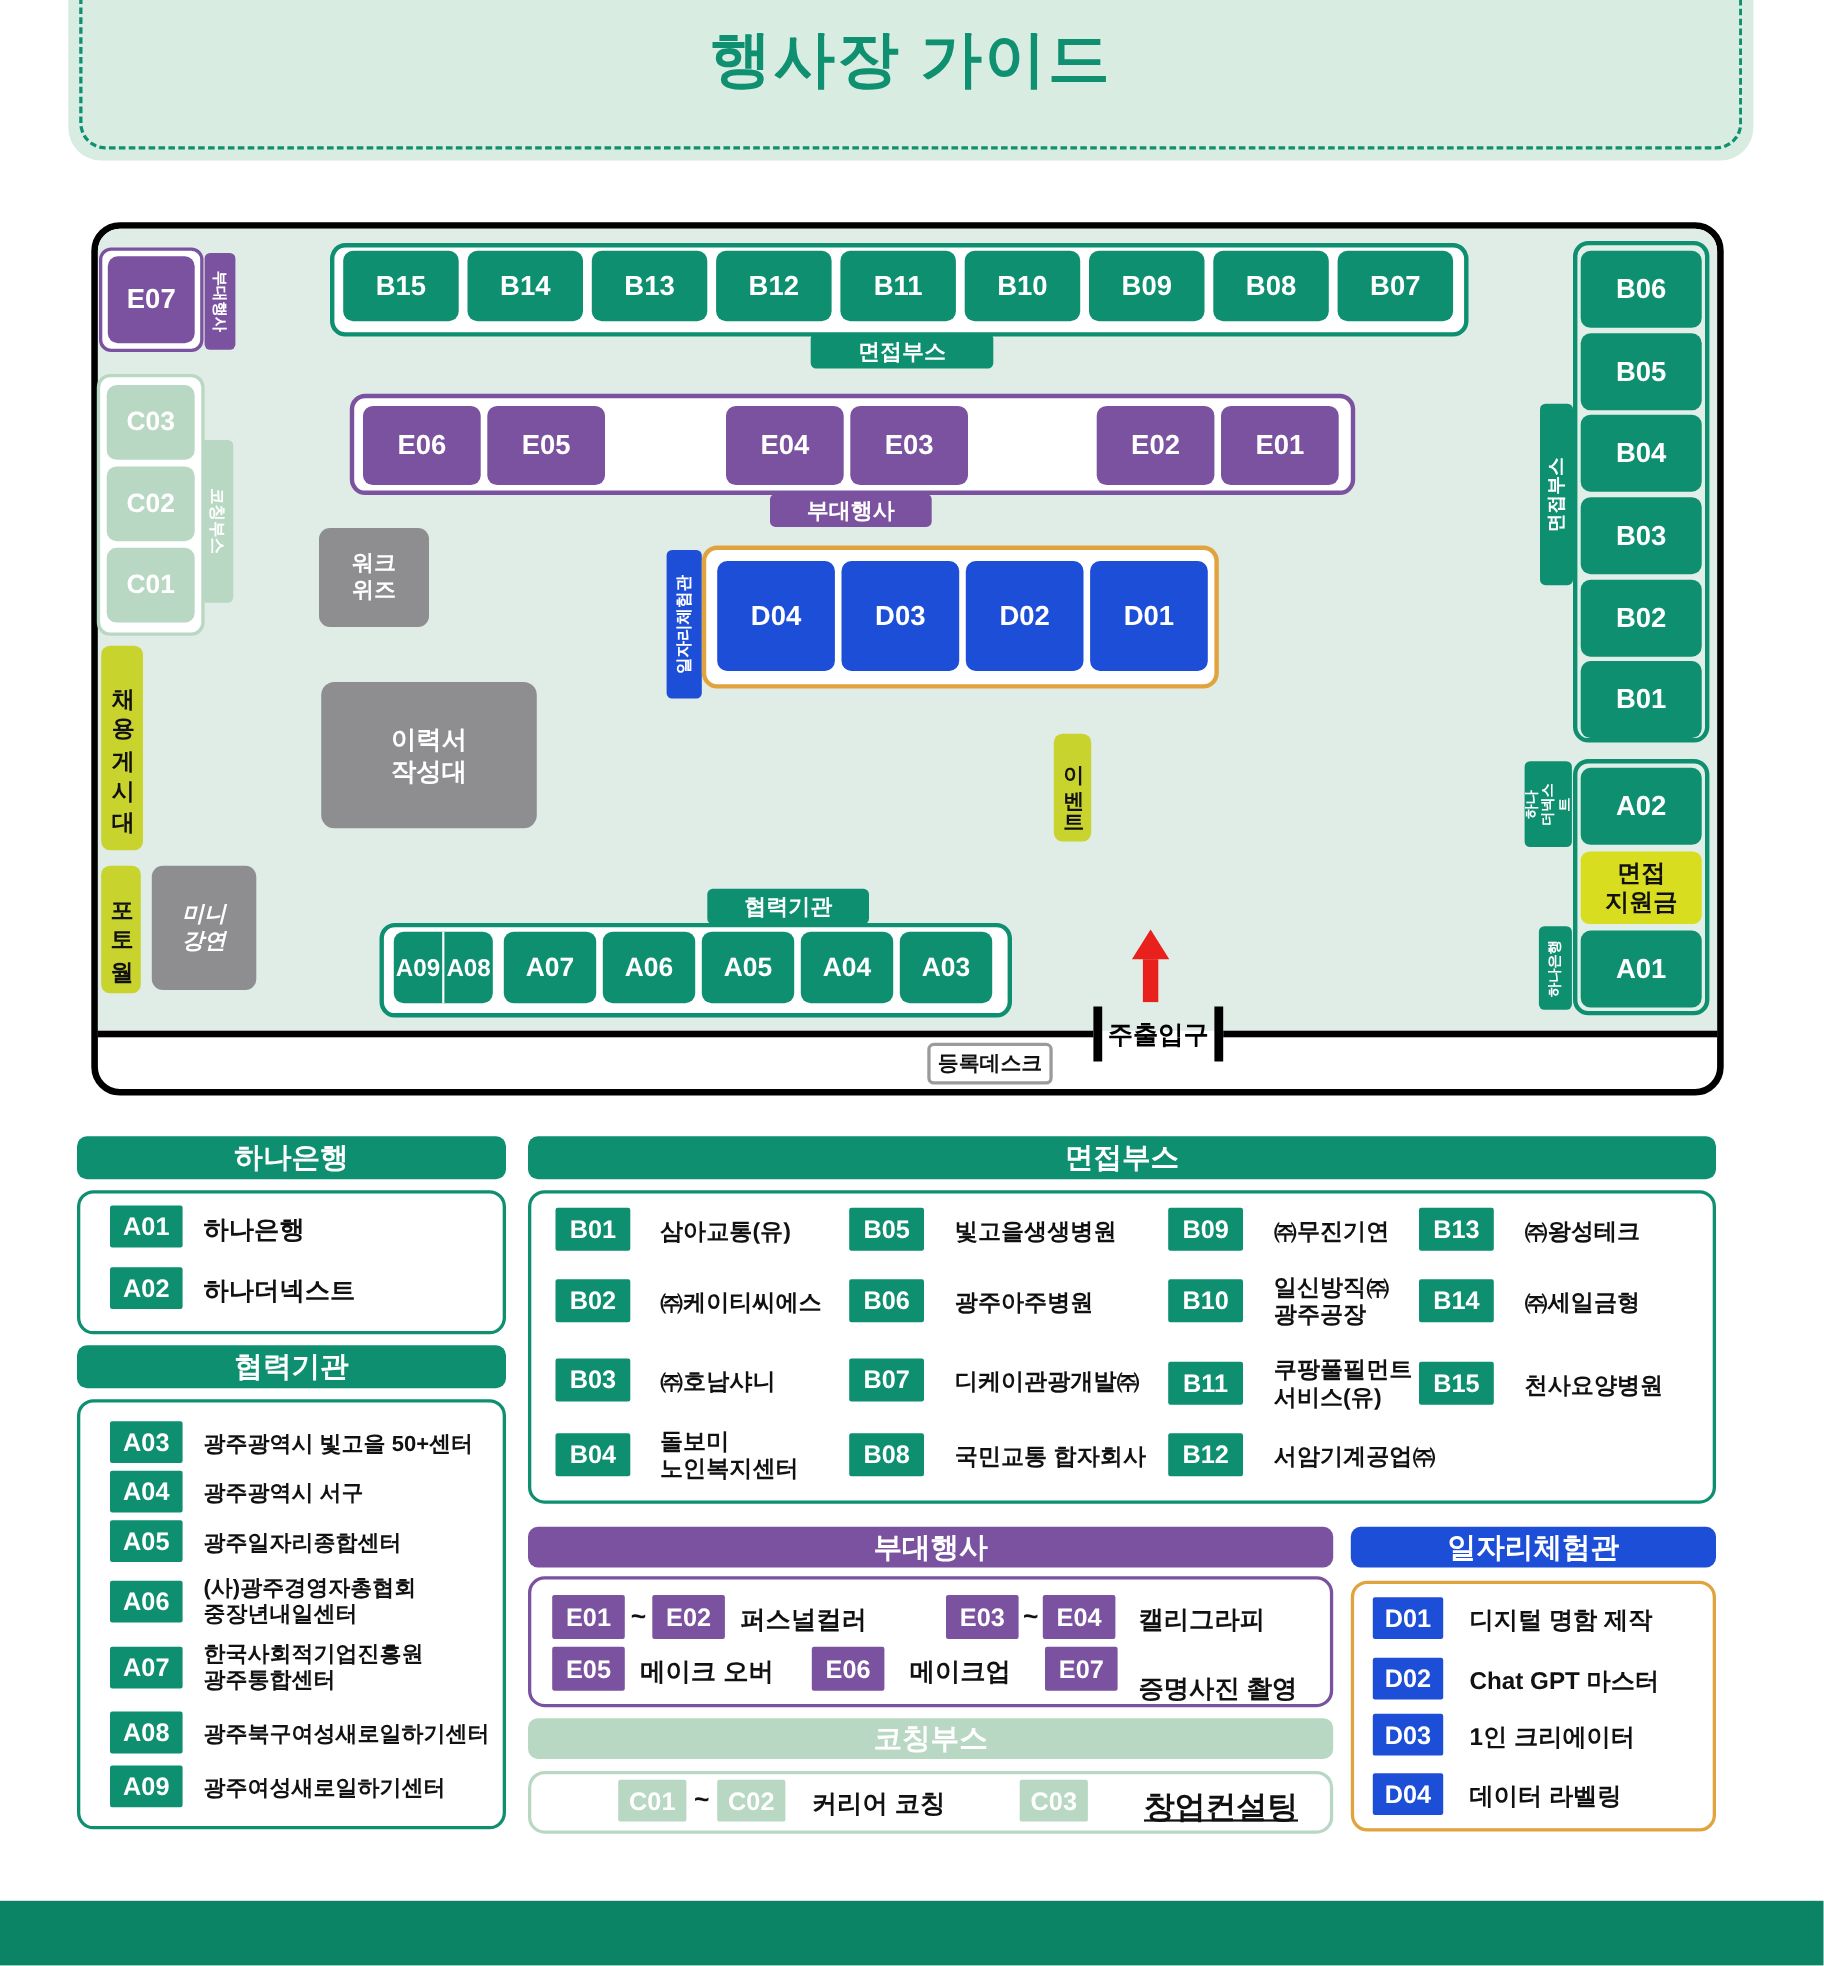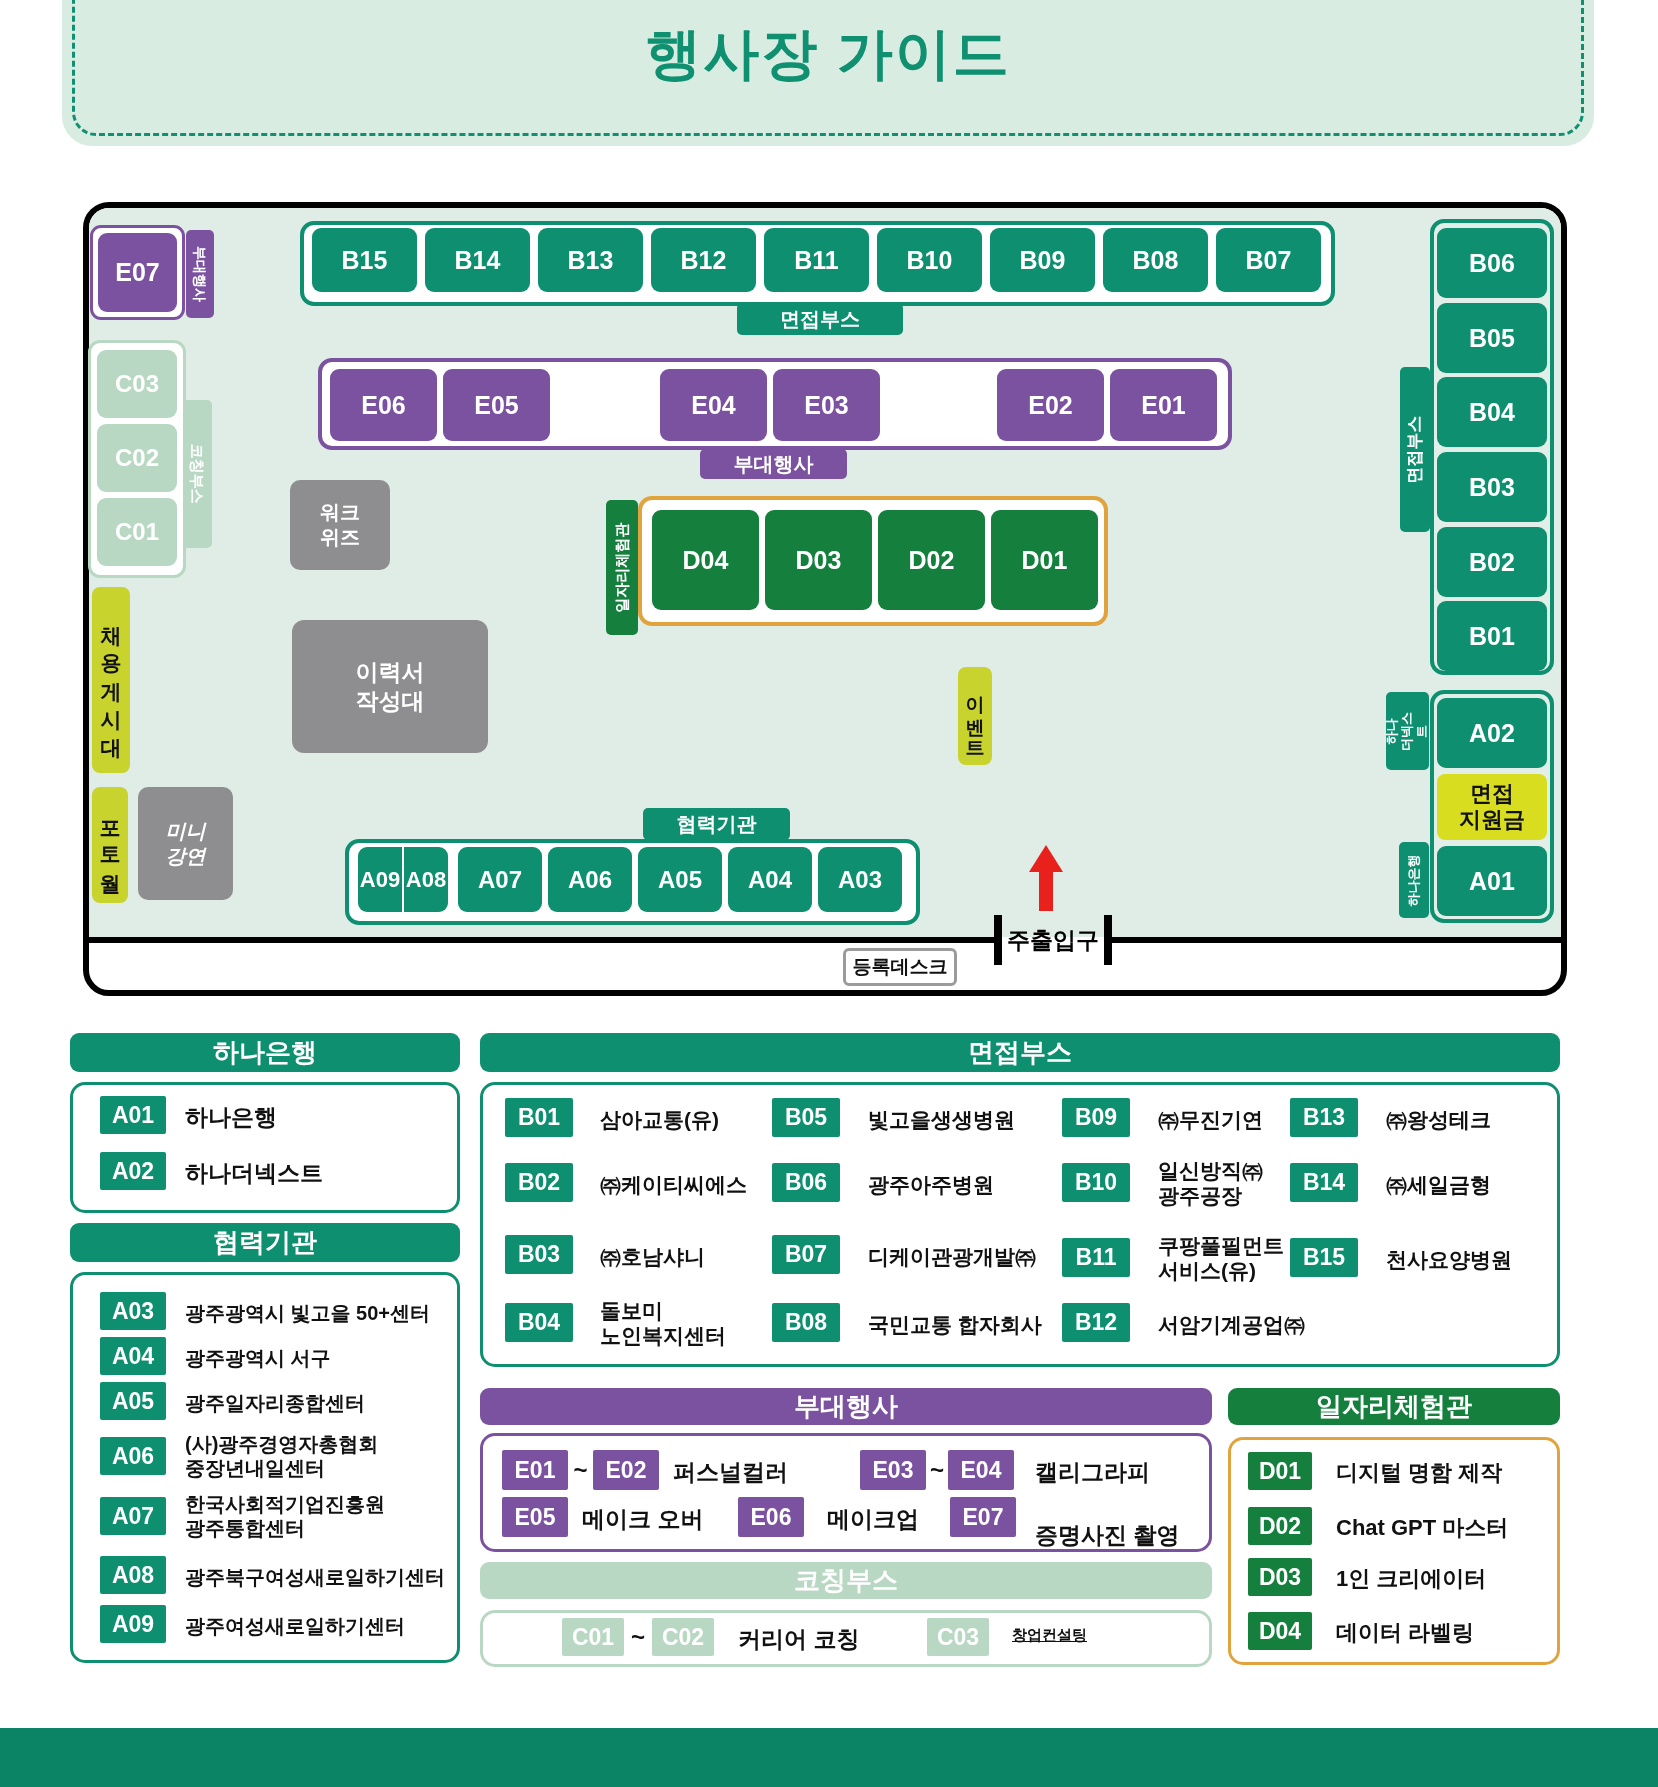--- a/index.html
+++ b/index.html
@@ -2,21 +2,21 @@
 <html><head>
 <meta charset="utf-8">
 <style>
   html,body{margin:0;padding:0;background:#fff;}
   #canvas{position:relative;width:1658px;height:1787px;background:#fff;overflow:hidden;
           font-family:"Liberation Sans","DejaVu Sans",sans-serif;}
   .abs{position:absolute;box-sizing:border-box;}
   .flexc{display:flex;align-items:center;justify-content:center;}
   
   .bg-green{background:#0d8f70;} .bg-lgreen{background:#b9d8c3;} .bg-purple{background:#7b529f;}
-  .bg-orange{background:#15803d;} .bg-lime{background:#c8d32d;} .bg-lime2{background:#d9dd20;}
+  .bg-orange{background:#1d4ed8;} .bg-lime{background:#c8d32d;} .bg-lime2{background:#d9dd20;}
   .bg-gray{background:#8e8e90;} .bg-floor{background:#e0ede7;}
   
   .booth{border-radius:9px;color:#fff;font-weight:bold;font-size:25px;}
   .container{border-radius:14px;background:#fff;}
   .bd-green{border:4px solid #0d8f70;} .bd-purple{border:4px solid #7b529f;}
   .bd-orange{border:4px solid #e1a33d;} .bd-lgreen{border:3px solid #b9d8c3;}
   .tag{color:#fff;font-weight:bold;border-radius:5px;}
   .rot-ccw{transform:rotate(-90deg);white-space:pre-line;text-align:center;line-height:1.15;}
   .rot-cw{transform:rotate(90deg);white-space:pre-line;text-align:center;line-height:1.15;}
   .vtext{writing-mode:vertical-rl;text-orientation:upright;letter-spacing:7px;font-weight:bold;color:#111;}
@@ -259,21 +259,21 @@
 
   <div class="abs flexc lg-header bg-lgreen" style="left:480px;top:1562px;width:732px;height:37px;">
     <span>코칭부스</span>
   </div>
   <div class="abs lg-box bd-lgreen" style="left:480px;top:1610px;width:732px;height:57px;"></div>
   <div class="abs flexc badge bg-lgreen" style="left:562px;top:1618px;width:62px;height:38px;">C01</div>
   <div class="abs flexc tilde" style="left:624px;top:1618px;width:28px;height:38px;">~</div>
   <div class="abs flexc badge bg-lgreen" style="left:652px;top:1618px;width:62px;height:38px;">C02</div>
   <div class="abs lname" style="left:738px;top:1626px;font-size:23px;">커리어 코칭</div>
   <div class="abs flexc badge bg-lgreen" style="left:927px;top:1618px;width:62px;height:38px;">C03</div>
-  <div class="abs lname" style="left:1012px;top:1626px;font-size:15px;text-decoration:underline;">창업컨설팅</div>
+  <div class="abs lname" style="left:1040px;top:1626px;font-size:28px;text-decoration:underline;">창업컨설팅</div>
 
   <div class="abs flexc lg-header bg-orange" style="left:1228px;top:1388px;width:332px;height:37px;">
     <span>일자리체험관</span>
   </div>
   <div class="abs lg-box bd-orange" style="left:1228px;top:1437px;width:332px;height:228px;border-width:3px;"></div>
   <div class="abs flexc badge bg-orange" style="left:1248px;top:1452px;width:64px;height:38px;">D01</div>
   <div class="abs lname" style="left:1336px;top:1460px;font-size:22px;">디지털 명함 제작</div>
   <div class="abs flexc badge bg-orange" style="left:1248px;top:1507px;width:64px;height:38px;">D02</div>
   <div class="abs lname" style="left:1336px;top:1515px;font-size:22px;">Chat GPT 마스터</div>
   <div class="abs flexc badge bg-orange" style="left:1248px;top:1558px;width:64px;height:38px;">D03</div>

